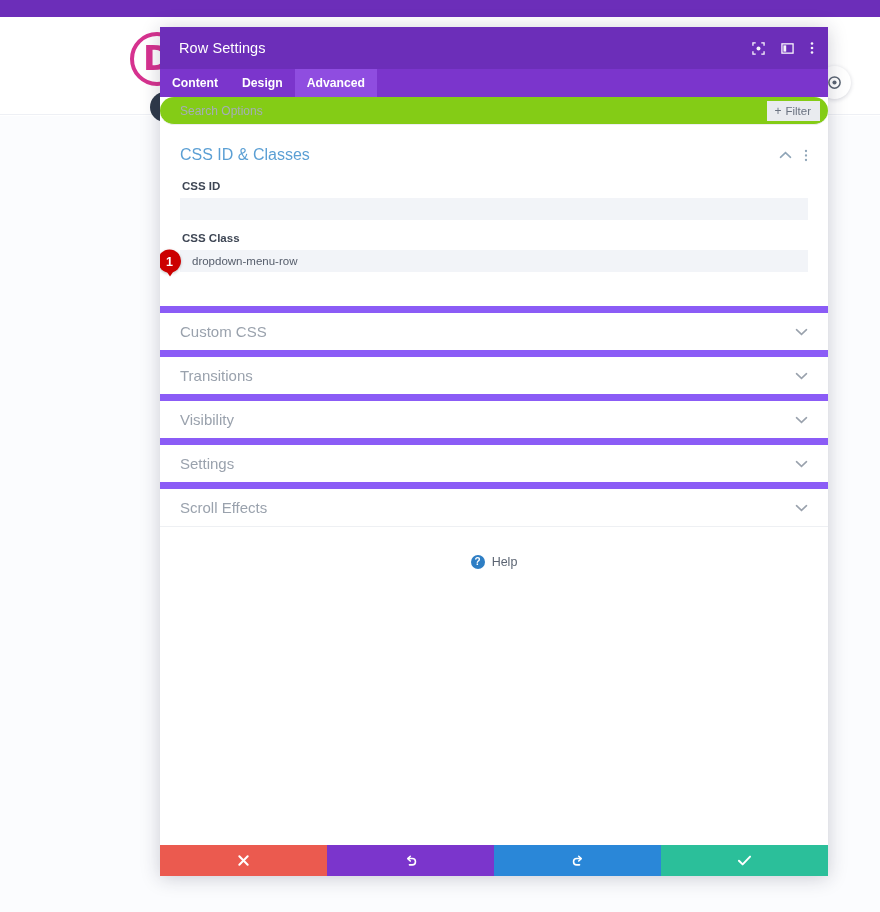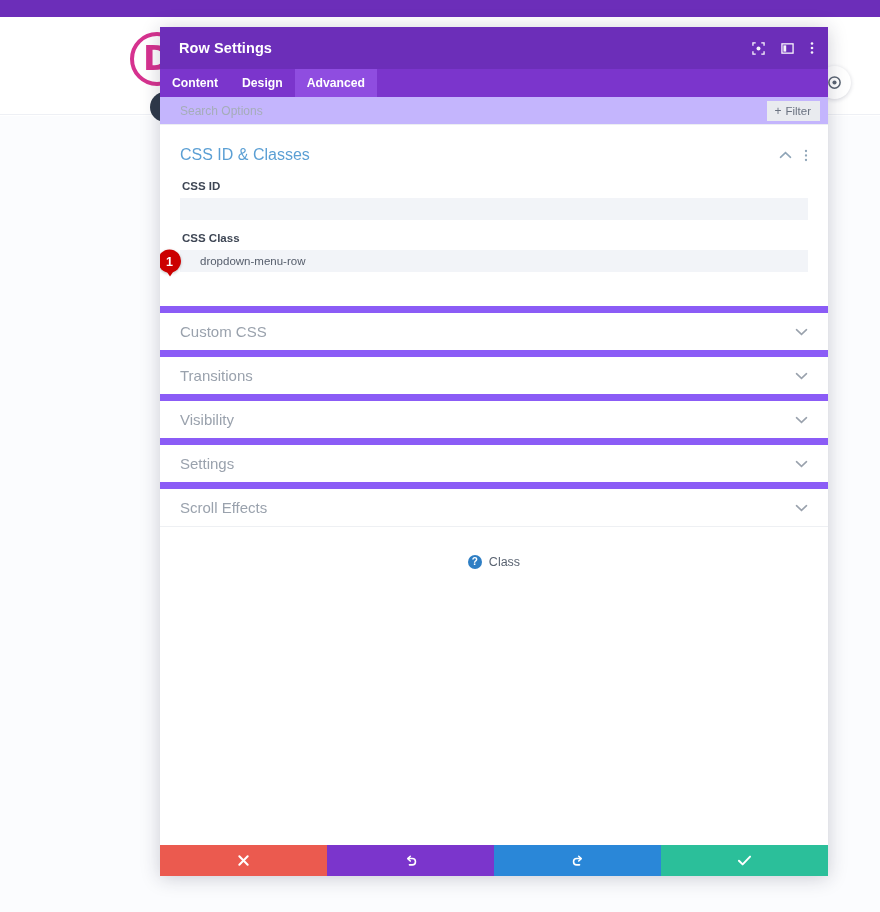--- a/index.html
+++ b/index.html
@@ -92,21 +92,21 @@
     height: 42px;
     background: #6c2eb9;
     display: flex;
     align-items: center;
     padding: 0 14px 0 19px;
     flex: 0 0 auto;
   }
   .modal-title {
     color: #ffffff;
     font-size: 14.5px;
-    font-weight: bold;
+    font-weight: normal;
     letter-spacing: .1px;
     flex: 1 1 auto;
   }
   .titlebar-icons { display: flex; align-items: center; gap: 16px; }
   .tb-icon {
     color: #ffffff;
     display: flex; align-items: center; justify-content: center;
     cursor: pointer;
     opacity: .95;
   }
@@ -124,26 +124,27 @@
     align-items: center;
     color: #ffffff;
     font-size: 12.2px;
     font-weight: bold;
     cursor: pointer;
   }
   .modal-tab.active { background: #8f4de0; }
 
   .modal-search {
     height: 28px;
-    background: #c4b5fd;
+    background: #84cc16;
     border-bottom: 1px solid #eceef2;
     display: flex;
     align-items: center;
     padding: 0 8px 0 20px;
     flex: 0 0 auto;
+    border-radius: 14px;
   }
   .search-input {
     flex: 1 1 auto;
     border: none;
     outline: none;
     background: transparent;
     font-family: "Liberation Sans", sans-serif;
     font-size: 12px;
     color: #5b6472;
   }
@@ -197,21 +198,21 @@
   .field-input-wrap { position: relative; }
   .field-input {
     width: 100%;
     height: 22px;
     background: #f2f4f8;
     border: none;
     outline: none;
     font-family: "Liberation Sans", sans-serif;
     font-size: 11.5px;
     color: #555d6b;
-    padding: 0 20px;
+    padding: 0 12px;
   }
   .field-input::placeholder { color: #aab2bd; }
 
   .pin-badge {
     position: absolute;
     left: -22px;
     top: 50%;
     transform: translateY(-50%);
     width: 23px; height: 23px;
     border-radius: 50%;
@@ -437,21 +438,21 @@
       <div class="toggle-label">Scroll Effects</div>
       <span class="toggle-chevron">
         <svg width="13" height="8" viewBox="0 0 13 8">
           <path d="M1.5 1.7l5 4.7 5-4.7" fill="none" stroke="#9aa2ad" stroke-width="1.6" stroke-linecap="round"></path>
         </svg>
       </span>
     </div>
 
     <div class="help-area">
       <span class="help-icon">?</span>
-      <span class="help-text">Class</span>
+      <span class="help-text">Help</span>
     </div>
 
   </div>
 
   <div class="modal-footer">
     <button class="footer-btn fb-cancel">
       <svg width="13" height="13" viewBox="0 0 14 14">
         <path d="M2.5 2.5l9 9M11.5 2.5l-9 9" stroke="#fff" stroke-width="2.2" stroke-linecap="round"></path>
       </svg>
     </button>

